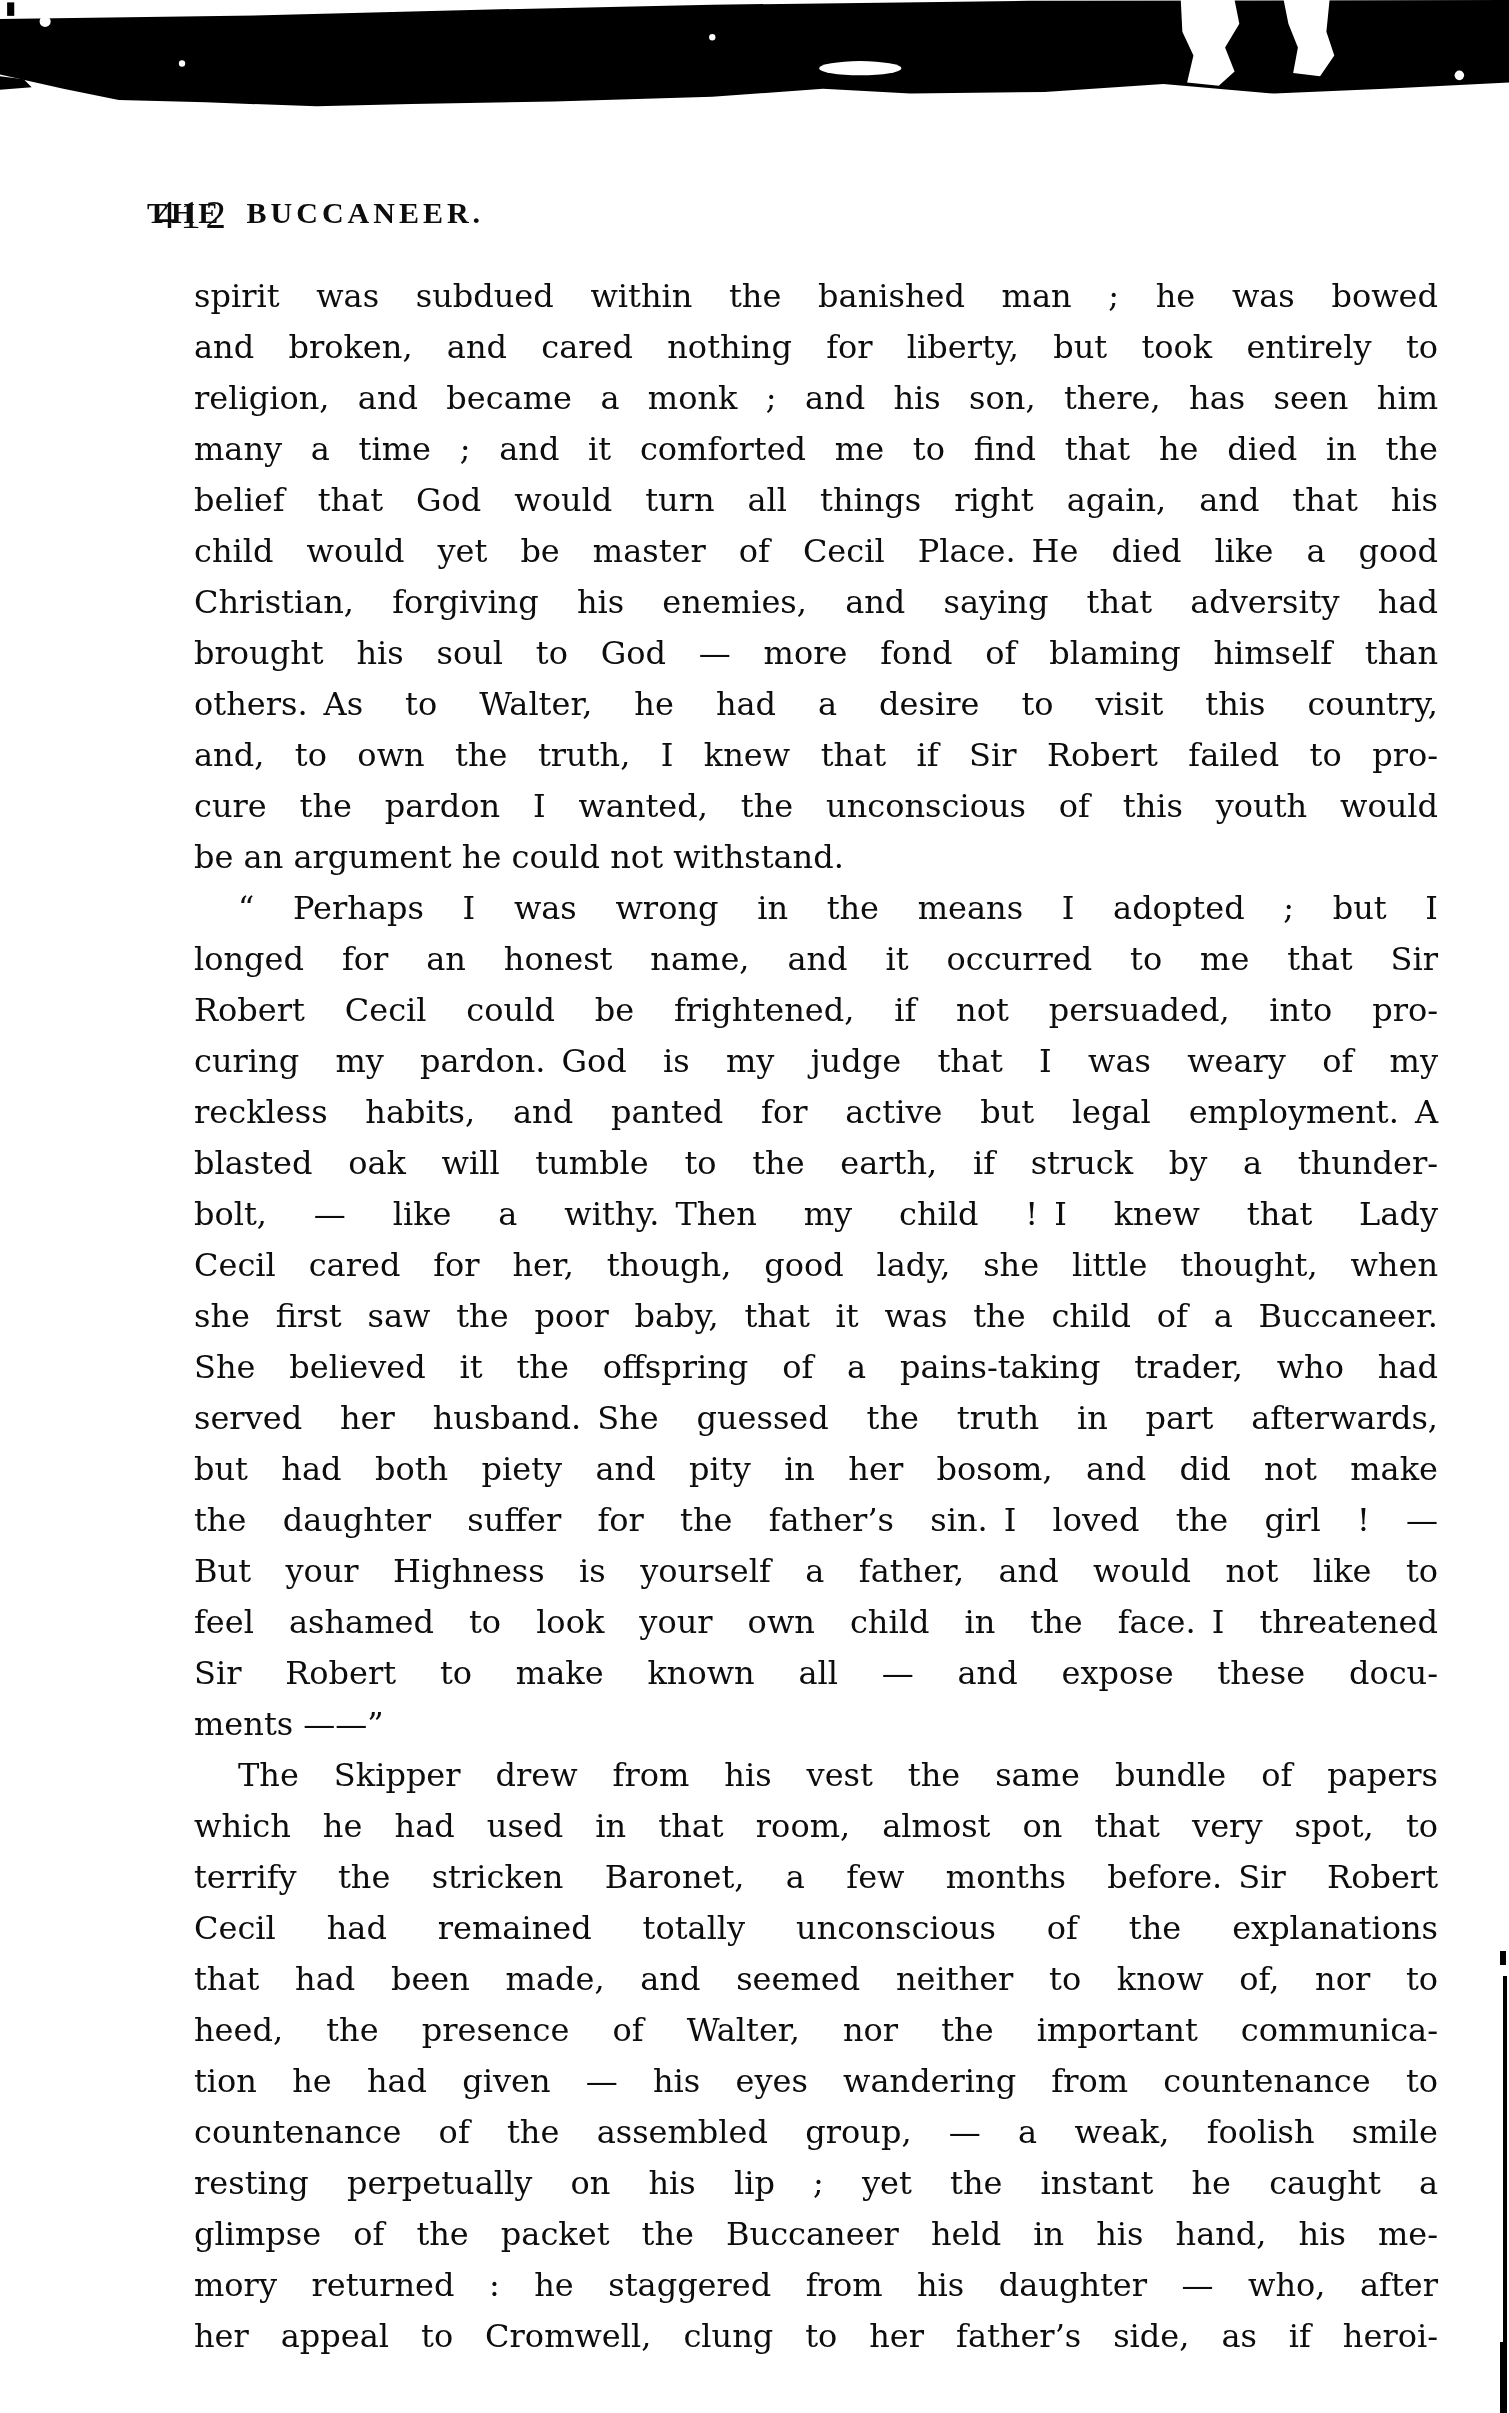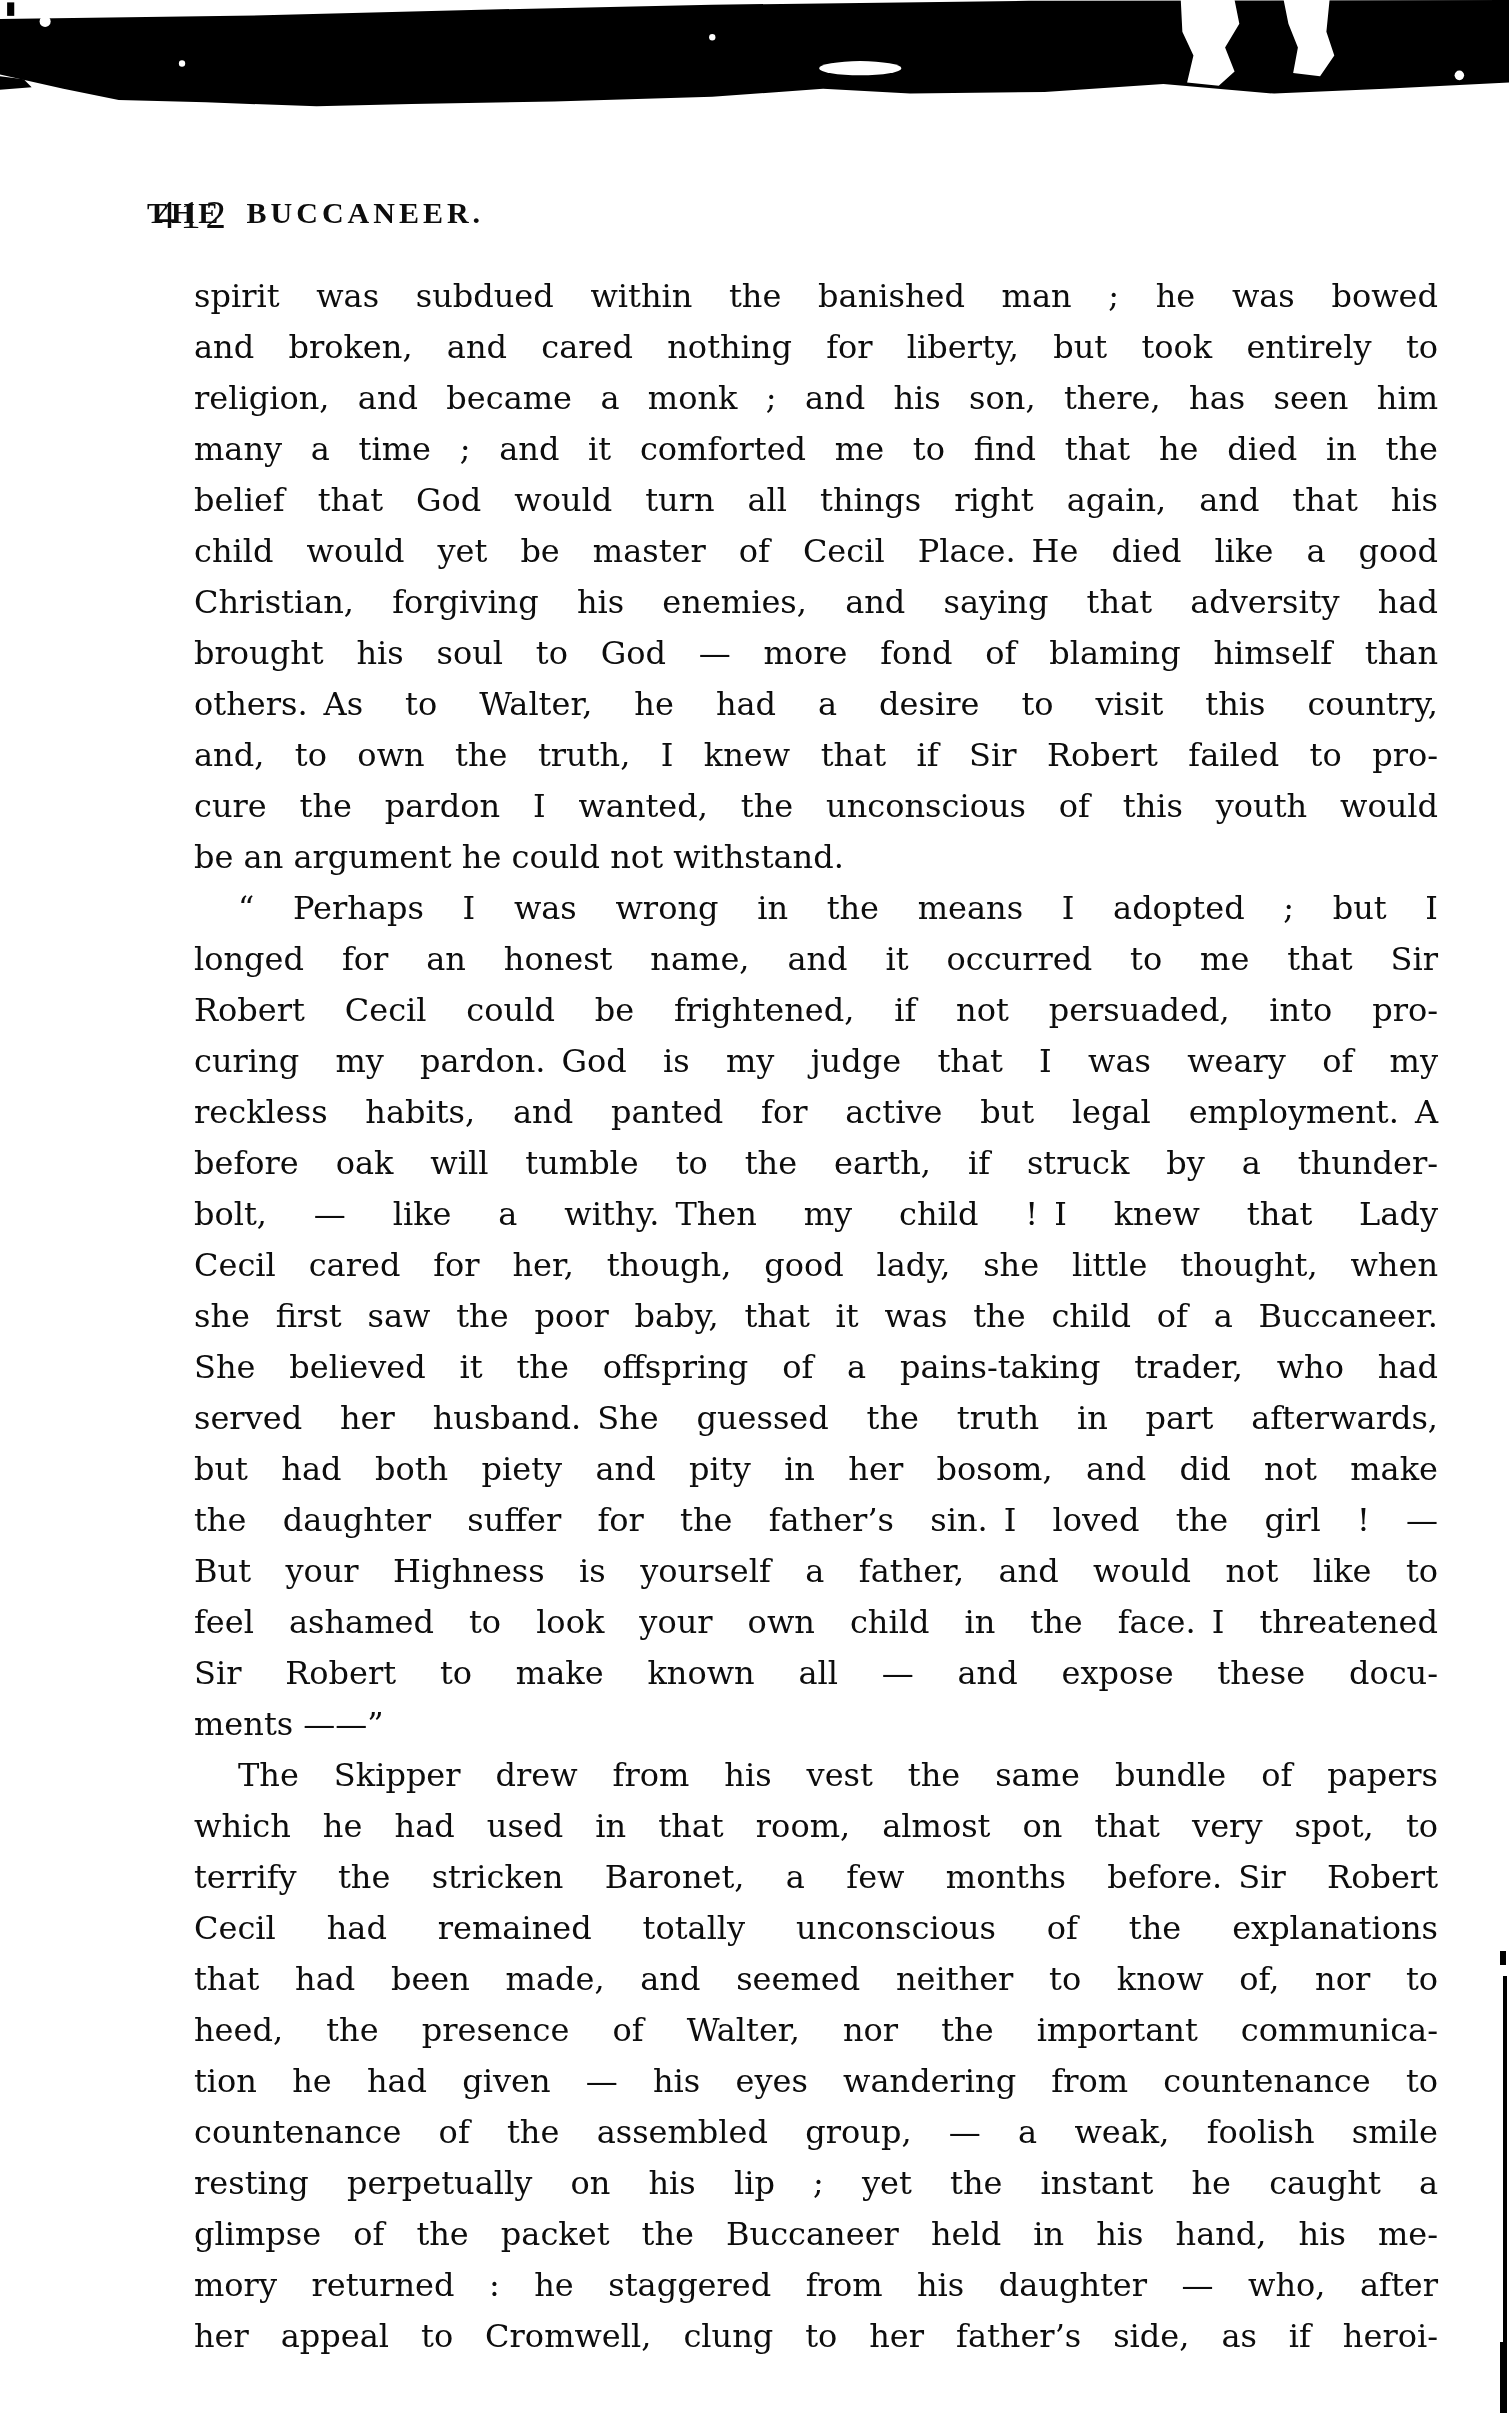--- a/index.html
+++ b/index.html
@@ -113,21 +113,21 @@
         <div class="line">and, to own the truth, I knew that if Sir Robert failed to pro-</div>
         <div class="line">cure the pardon I wanted, the unconscious of this youth would</div>
         <div class="line no-just">be an argument he could not withstand.</div>
       </div>
       <div>
         <div class="line indent">“ Perhaps I was wrong in the means I adopted ; but I</div>
         <div class="line">longed for an honest name, and it occurred to me that Sir</div>
         <div class="line">Robert Cecil could be frightened, if not persuaded, into pro-</div>
         <div class="line">curing my pardon. God is my judge that I was weary of my</div>
         <div class="line">reckless habits, and panted for active but legal employment. A</div>
-        <div class="line">before oak will tumble to the earth, if struck by a thunder-</div>
+        <div class="line">blasted oak will tumble to the earth, if struck by a thunder-</div>
         <div class="line">bolt, — like a withy. Then my child ! I knew that Lady</div>
         <div class="line">Cecil cared for her, though, good lady, she little thought, when</div>
         <div class="line">she first saw the poor baby, that it was the child of a Buccaneer.</div>
         <div class="line">She believed it the offspring of a pains-taking trader, who had</div>
         <div class="line">served her husband. She guessed the truth in part afterwards,</div>
         <div class="line">but had both piety and pity in her bosom, and did not make</div>
         <div class="line">the daughter suffer for the father’s sin. I loved the girl ! —</div>
         <div class="line">But your Highness is yourself a father, and would not like to</div>
         <div class="line">feel ashamed to look your own child in the face. I threatened</div>
         <div class="line">Sir Robert to make known all — and expose these docu-</div>

